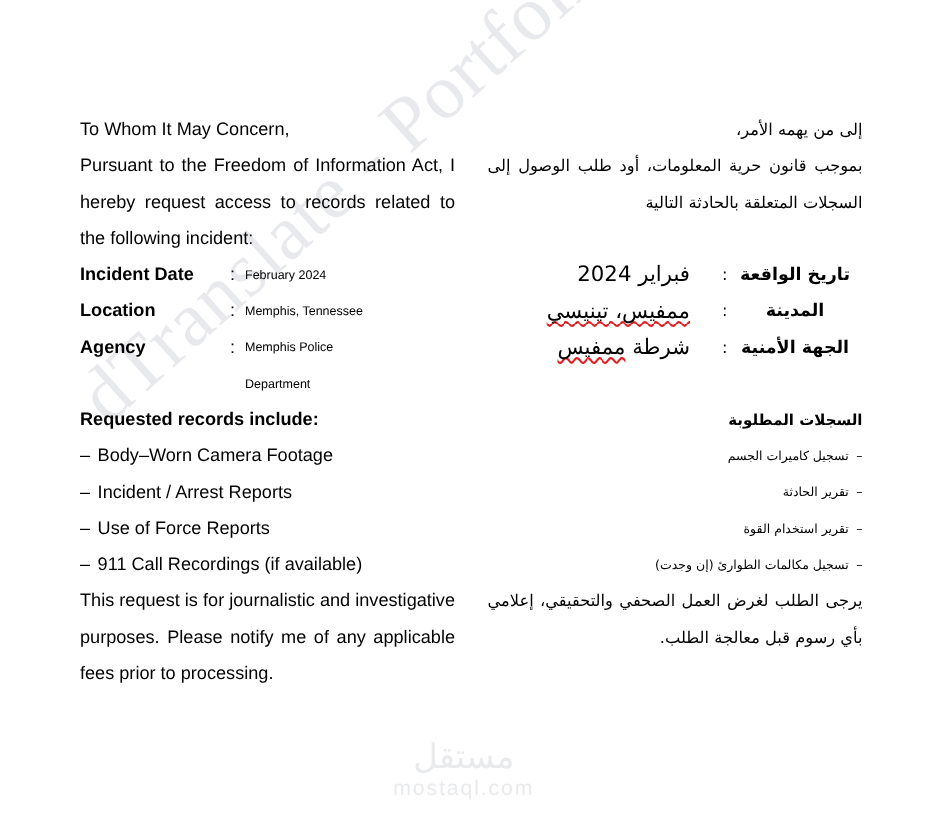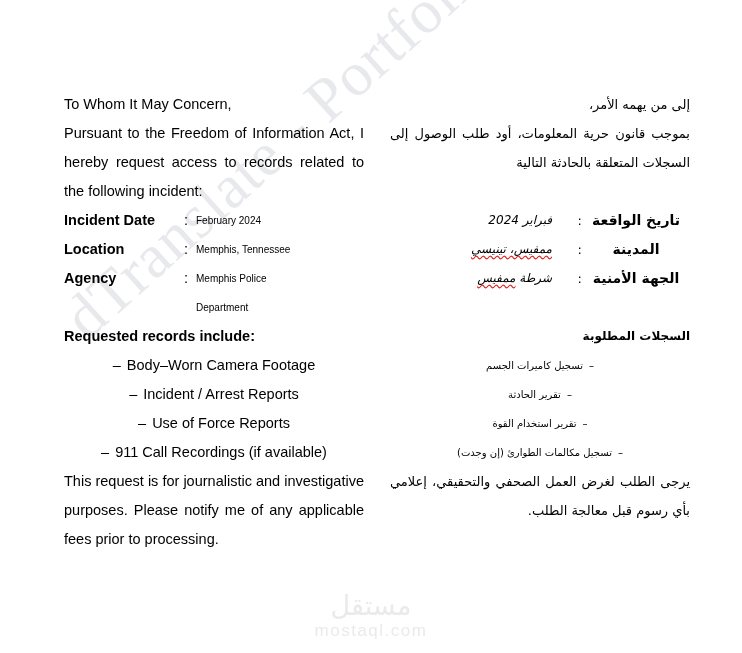--- a/index.html
+++ b/index.html
@@ -129,35 +129,33 @@
     flex: 0 0 108px;
     text-align: center;
   }
   .field-ar .sep {
     width: 30px;
     flex: 0 0 30px;
     text-align: right;
     font-size: 13px;
   }
   .field-ar .val {
-    font-size: 12px;
+    font-size: 17px;
     text-align: right;
     flex: 1;
-    font-style: italic;
   }
   .misspell {
     text-decoration: underline wavy #e02020;
     text-decoration-skip-ink: none;
     text-underline-offset: 2px;
   }
 
   
   .list-en .item, .list-ar .item {
     white-space: nowrap;
-    text-align: center;
   }
   .list-en .item { font-size: 14.5px; line-height: 29px; }
   .list-ar .item { font-size: 10px; line-height: 29px; }
   .dash { margin-right: 6px; }
   .dash-ar { margin-left: 6px; }
 
   .heading-en { font-weight: bold; font-size: 14.5px; line-height: 29px; }
   .heading-ar { font-weight: bold; font-size: 12px; line-height: 29px; }
 </style>
 </head>

